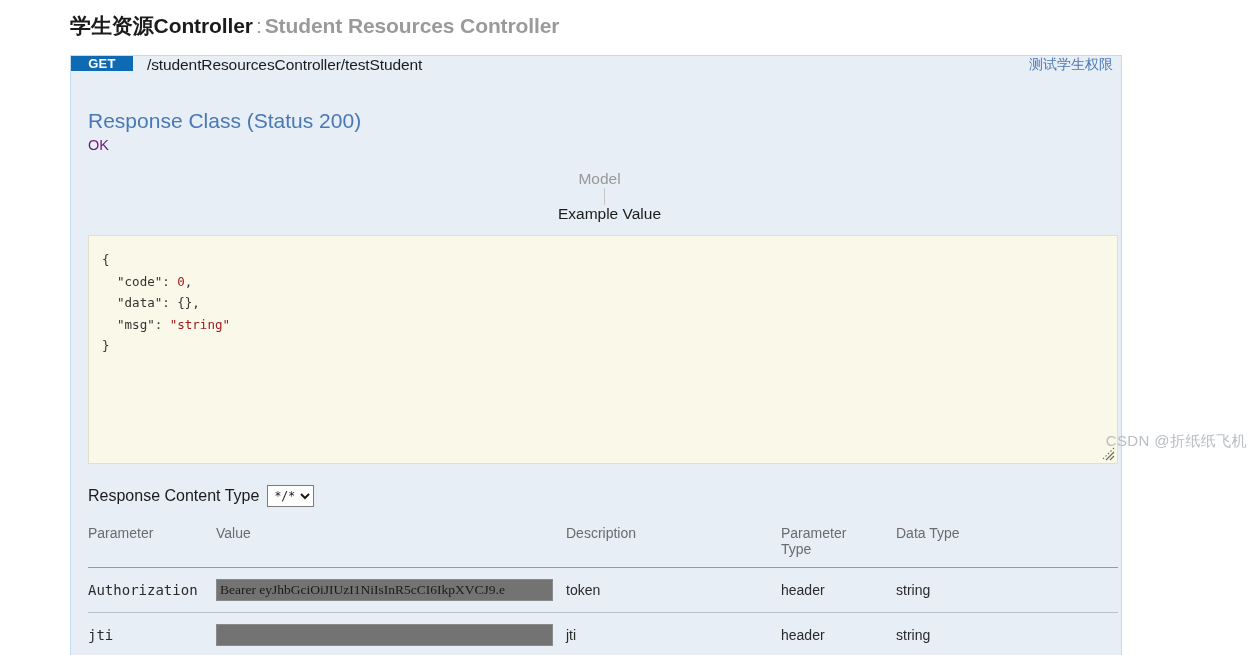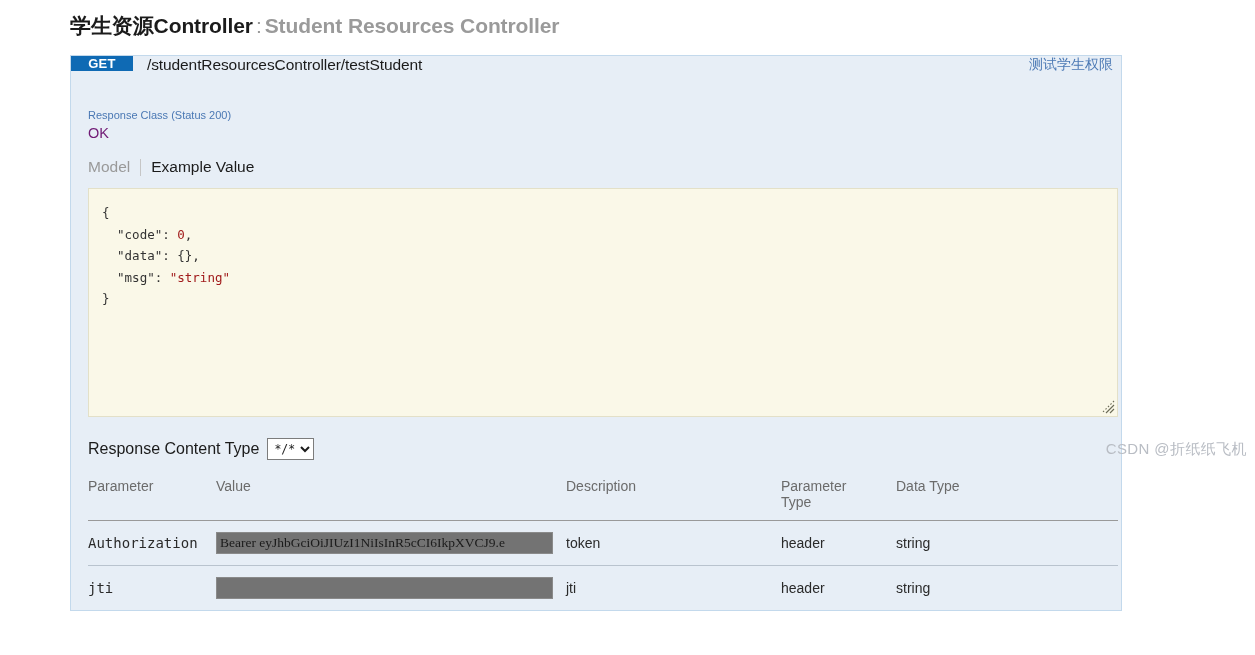--- a/index.html
+++ b/index.html
@@ -122,40 +122,41 @@
     white-space: nowrap;
     cursor: pointer;
   }
 
   .op-content {
     padding: 0 0 0 17px;
     background: #e7eef6;
   }
 
   .section-title {
-    font-size: 11px;
+    font-size: 21px;
     color: #4a78b4;
     margin: 22px 0 0 0;
     font-weight: normal;
   }
   .section-title.params {
     margin-top: 25px;
     margin-bottom: 6px;
   }
   .status-desc {
     font-size: 14.5px;
     color: #701a75;
     margin-top: 4px;
   }
 
   .model-tabs {
     display: flex;
     align-items: center;
     margin-top: 17px;
     font-size: 15.5px;
+    flex-direction: column;
   }
   .model-tabs .tab {
     color: #999999;
     cursor: pointer;
     padding-right: 10px;
   }
   .model-tabs .tab-sep {
     width: 1px;
     height: 17px;
     background: #c6c6c6;
@@ -258,21 +259,21 @@
     padding: 1px 3px;
     border: 1px solid #8a8a8a;
     background: #737373;
     color: #1b1b1b;
   }
 
   
   .watermark {
     position: absolute;
     right: 8px;
-    bottom: 8px;
+    bottom: 16px;
     font-size: 15px;
     color: #b9bdc4;
     white-space: nowrap;
     letter-spacing: 0.4px;
   }
 </style>
 </head>
 <body>
 
 <div class="page">

